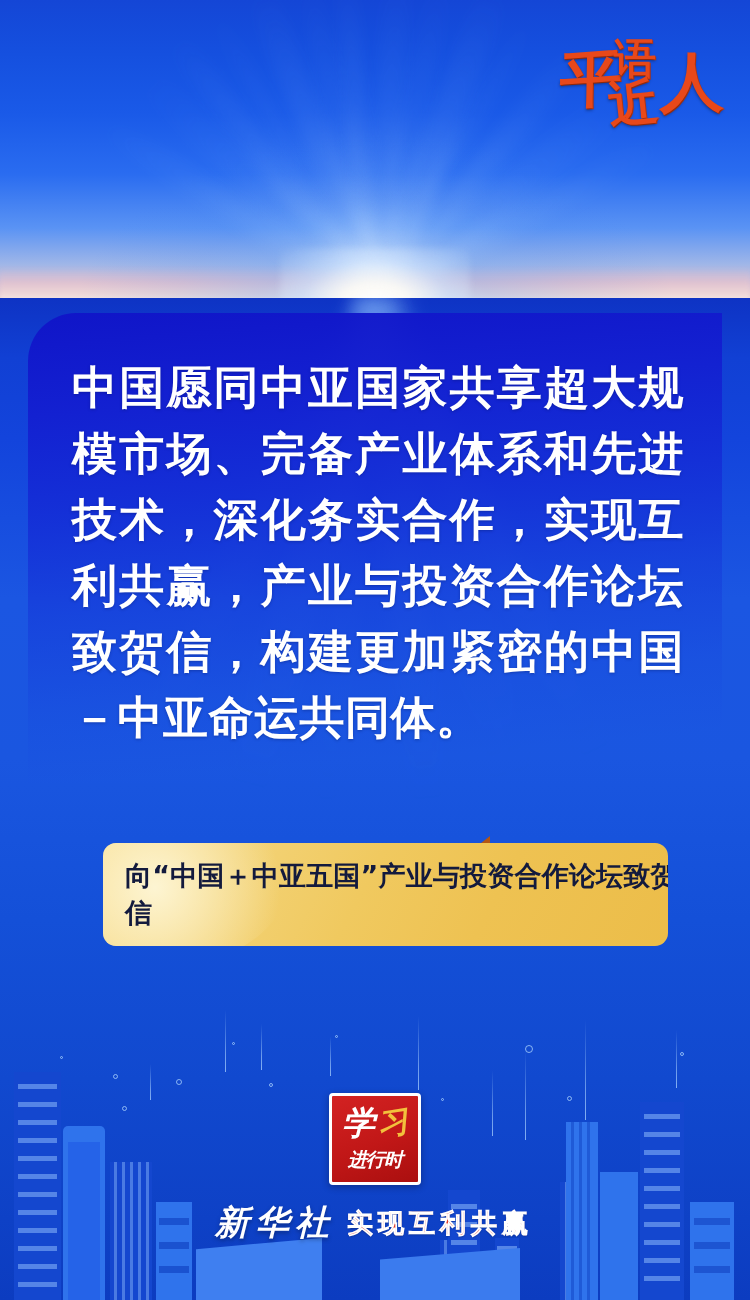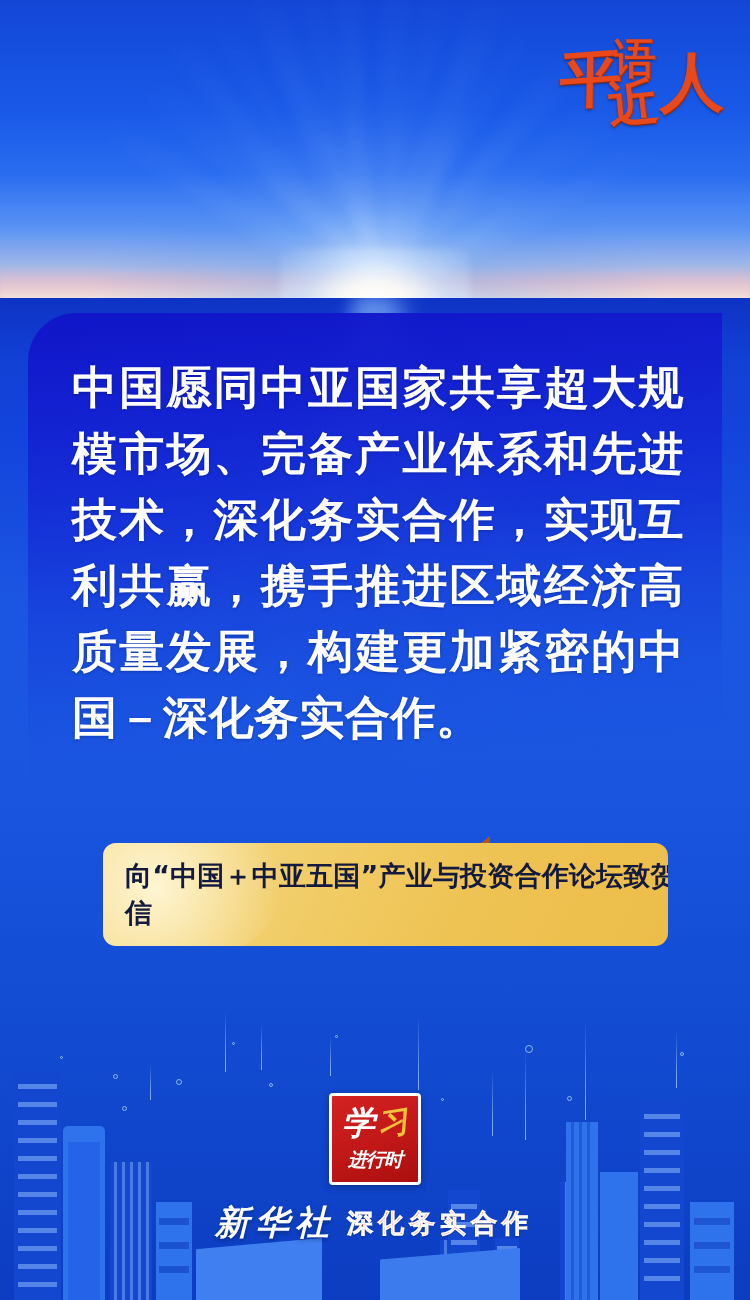--- a/index.html
+++ b/index.html
@@ -311,21 +311,21 @@
   </div>
 
   <div class="series-logo">
     <span class="glyph sl-1">平</span>
     <span class="glyph sl-2">语</span>
     <span class="glyph sl-3">近</span>
     <span class="glyph sl-4">人</span>
   </div>
 
   <div class="quote-card">
-    <div class="quote-text">中国愿同中亚国家共享超大规模市场、完备产业体系和先进技术，深化务实合作，实现互利共赢，携手推进区域经济高质量发展，构建更加紧密的中国－深化务实合作。</div>
+    <div class="quote-text">中国愿同中亚国家共享超大规模市场、完备产业体系和先进技术，深化务实合作，实现互利共赢，产业与投资合作论坛致贺信，构建更加紧密的中国－中亚命运共同体。</div>
   </div>
 
   <div class="date-fold"></div>
   <div class="caption-box">
     <div class="caption-text">向“中国＋中亚五国”产业与投资合作论坛致贺信</div>
   </div>
 
   <div class="city">
 
     <div class="streak" style="left:225px;top:0;height:62px;"></div>
@@ -434,16 +434,16 @@
   <div class="brand-badge">
     <div class="badge-top">
       <span class="badge-xue">学</span>
       <span class="badge-xi">习</span>
     </div>
     <div class="badge-bot">进行时</div>
   </div>
 
   <div class="brand-line">
     <span class="brand-xinhua">新华社</span>
-    <span class="brand-studio">深化务实合作</span>
+    <span class="brand-studio">实现互利共赢</span>
   </div>
 
 </div>
 
 </body></html>

